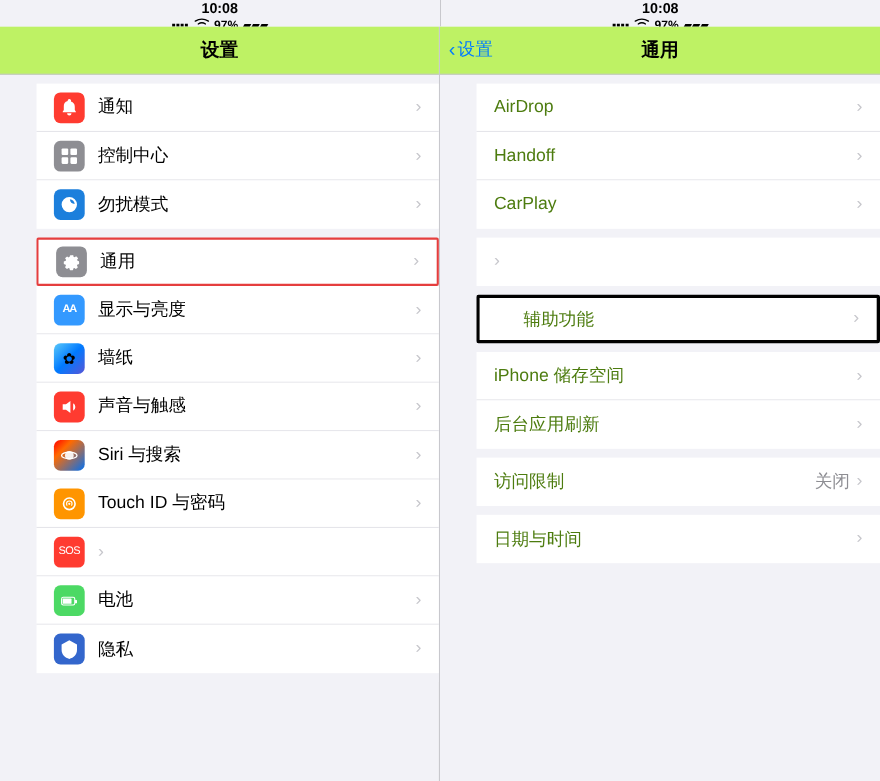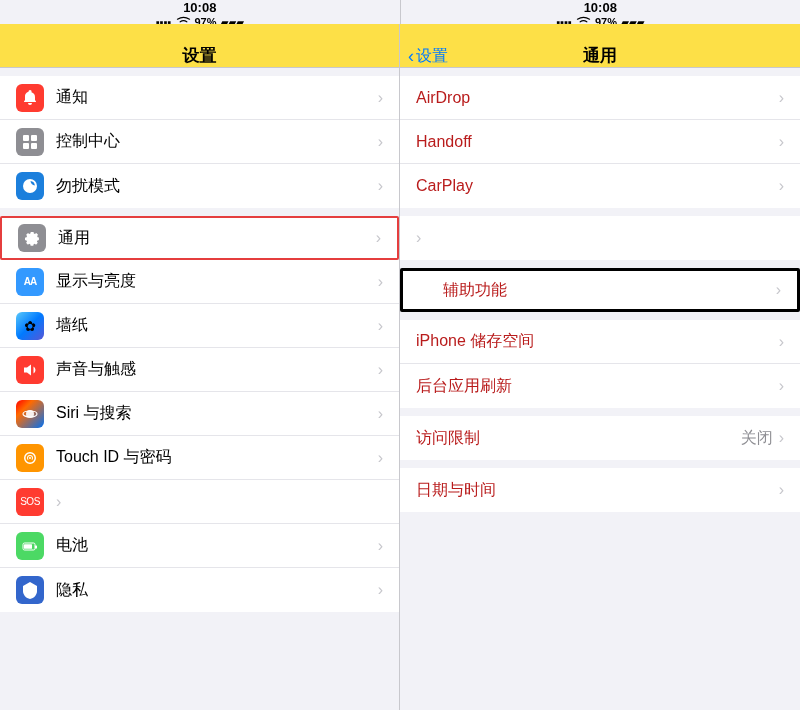--- a/index.html
+++ b/index.html
@@ -64,23 +64,23 @@
       width: 400px;
       background: #f2f2f7;
       display: flex;
       flex-direction: column;
     }
 
     
     .nav-header {
       height: 44px;
       display: flex;
-      align-items: flex-end;
+      align-items: center;
       justify-content: center;
-      background: #fde047;
+      background: #bef264;
       border-bottom: 1px solid #c8c8cd;
       position: relative;
     }
     .nav-title {
       font-size: 17px;
       font-weight: 600;
       color: #000;
     }
     .nav-back {
       position: absolute;
@@ -136,21 +136,21 @@
     }
 
     .row-label {
       flex: 1;
       font-size: 16px;
       color: #000;
     }
     .row-label-plain {
       flex: 1;
       font-size: 16px;
-      color: #b91c1c;
+      color: #4d7c0f;
     }
 
     .row-value {
       font-size: 16px;
       color: #8e8e93;
       margin-right: 6px;
     }
 
     .chevron {
       color: #c7c7cc;
@@ -167,20 +167,21 @@
 
     .separator {
       height: 8px;
       background: #f2f2f7;
     }
 
     
     .panel-content {
       flex: 1;
       overflow-y: auto;
+      margin-left: 33px;
     }
   </style>
 </head>
 <body>
 
 <div class="status-bar">
   <div class="status-bar-half" style="background:#f2f2f7;">
     <span style="font-size:13px;font-weight:600;">10:08</span>
     <div class="status-right">
       <span style="font-size:11px;">▪▪▪▪</span>

